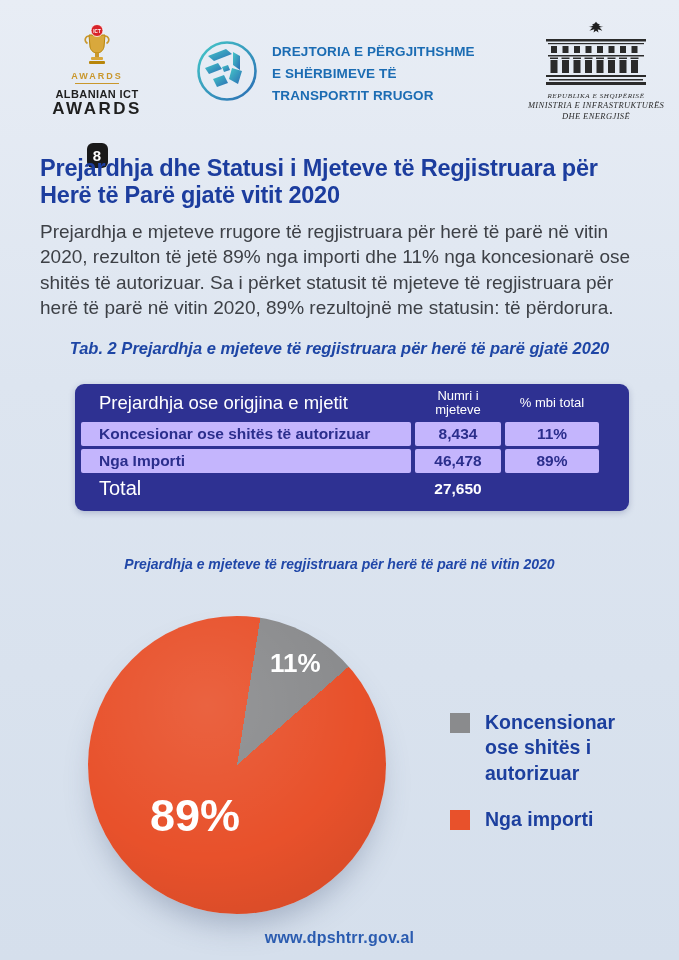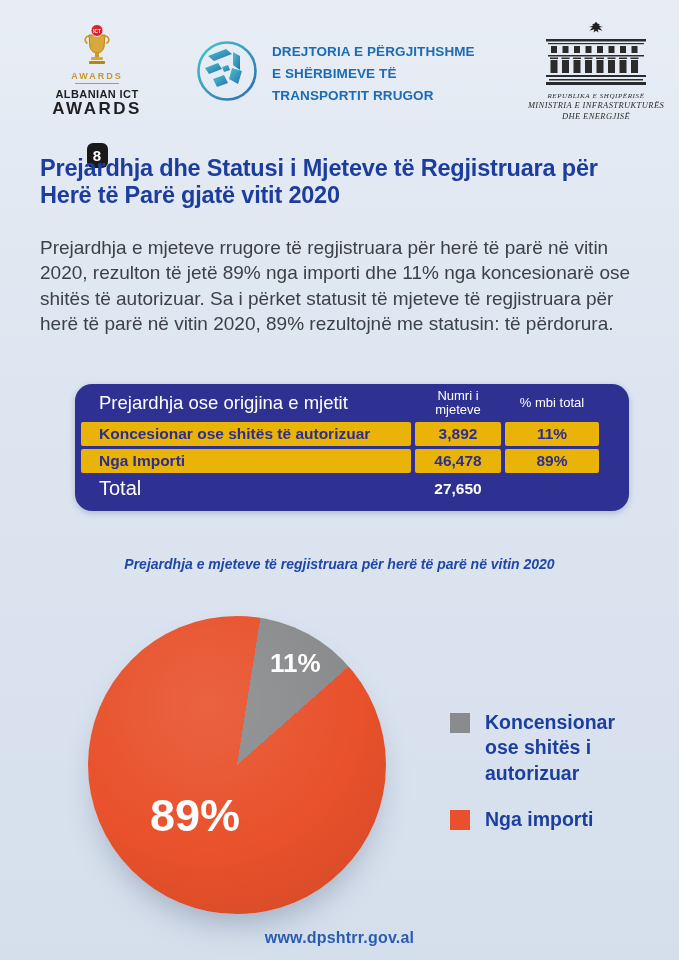--- a/index.html
+++ b/index.html
@@ -21,33 +21,33 @@
   .dp { position:absolute; left:196px; top:36px; display:flex; gap:14px; align-items:center; }
   .dp-text { padding-top:5px; color:#1b6cb3; font-weight:bold; font-size:13.5px;
     line-height:1.62; letter-spacing:.1px; }
   .min { position:absolute; left:523px; top:20px; width:146px; text-align:center; color:#2b2b2b;font-style:italic; }
   .min .rep { font-family:"Liberation Serif", serif; font-size:7px; letter-spacing:.6px; margin-top:3px; }
   .min .mname { font-family:"Liberation Serif", serif; font-size:8.5px; letter-spacing:.4px; line-height:1.35; }
   
   .title { position:absolute; left:40px; top:155px; width:610px; color:#1c3d9e;
     font-weight:bold; font-size:23.5px; line-height:1.17; letter-spacing:-.2px; }
   .intro { position:absolute; left:40px; top:219px; width:616px; color:#3d4046;
-    font-size:19px; line-height:1.33;margin-top:16px; }
+    font-size:19px; line-height:1.33; }
   
   .caption { position:absolute; left:0; right:0; top:339px; text-align:center;
     color:#1e46a5; font-weight:bold; font-style:italic; font-size:16.5px; white-space:nowrap; }
   .tbl { position:absolute; left:75px; top:384px; width:554px; background:#2e3192;
-    border-radius:17px; padding:0 6px 7px; box-shadow:0 2px 6px rgba(40,50,110,.25); }
+    border-radius:9px; padding:0 6px 7px; box-shadow:0 2px 6px rgba(40,50,110,.25); }
   .t-head { display:grid; grid-template-columns:330px 86px 94px; column-gap:4px;
     align-items:center; height:38px; color:#fff; }
   .t-head .th1 { font-size:18.5px; padding-left:18px; }
   .t-head .th2, .t-head .th3 { font-size:13px; text-align:center; line-height:1.1; }
   .t-rows { display:flex; flex-direction:column; gap:3px; }
   .t-row { display:grid; grid-template-columns:330px 86px 94px; column-gap:4px; }
-  .cell { background:#eab308; height:24px; display:flex; align-items:center;
+  .cell { background:#c4b5fd; height:24px; display:flex; align-items:center;
     border-radius:2px; color:#2b2e8c; font-weight:bold; font-size:15.5px; }
   .cell.c1 { padding-left:18px; }
   .cell.c2, .cell.c3 { justify-content:center; }
   .t-total { display:grid; grid-template-columns:330px 86px 94px; column-gap:4px;
     align-items:center; height:31px; color:#fff; }
   .t-total .tl { font-size:20px; padding-left:18px; }
   .t-total .tv { font-weight:bold; font-size:15.5px; text-align:center; }
   
   .chart-title { position:absolute; left:0; right:0; top:556px; text-align:center;
     color:#2047a8; font-weight:bold; font-style:italic; font-size:14px; white-space:nowrap; }
@@ -154,30 +154,31 @@
       <rect x="0" y="43" width="100" height="3"></rect>
     </svg>
     <div class="rep">REPUBLIKA E SHQIPËRISË</div>
     <div class="mname">MINISTRIA E INFRASTRUKTURËS</div>
     <div class="mname">DHE ENERGJISË</div>
   </div>
 
   <h1 class="title">Prejardhja dhe Statusi i Mjeteve të Regjistruara për Herë të Parë gjatë vitit 2020</h1>
   <p class="intro">Prejardhja e mjeteve rrugore të regjistruara për herë të parë në vitin 2020, rezulton të jetë 89% nga importi dhe 11% nga koncesionarë ose shitës të autorizuar. Sa i përket statusit të mjeteve të regjistruara për herë të parë në vitin 2020, 89% rezultojnë me statusin: të përdorura.</p>
 
+  <div class="caption">Tab. 2 Prejardhja e mjeteve të regjistruara për herë të parë gjatë 2020</div>
   <div class="tbl">
     <div class="t-head">
       <div class="th1">Prejardhja ose origjina e mjetit</div>
       <div class="th2">Numri i mjeteve</div>
       <div class="th3">% mbi total</div>
     </div>
     <div class="t-rows">
       <div class="t-row">
         <div class="cell c1">Koncesionar ose shitës të autorizuar</div>
-        <div class="cell c2">3,892</div>
+        <div class="cell c2">8,434</div>
         <div class="cell c3">11%</div>
       </div>
       <div class="t-row">
         <div class="cell c1">Nga Importi</div>
         <div class="cell c2">46,478</div>
         <div class="cell c3">89%</div>
       </div>
     </div>
     <div class="t-total">
       <div class="tl">Total</div>

